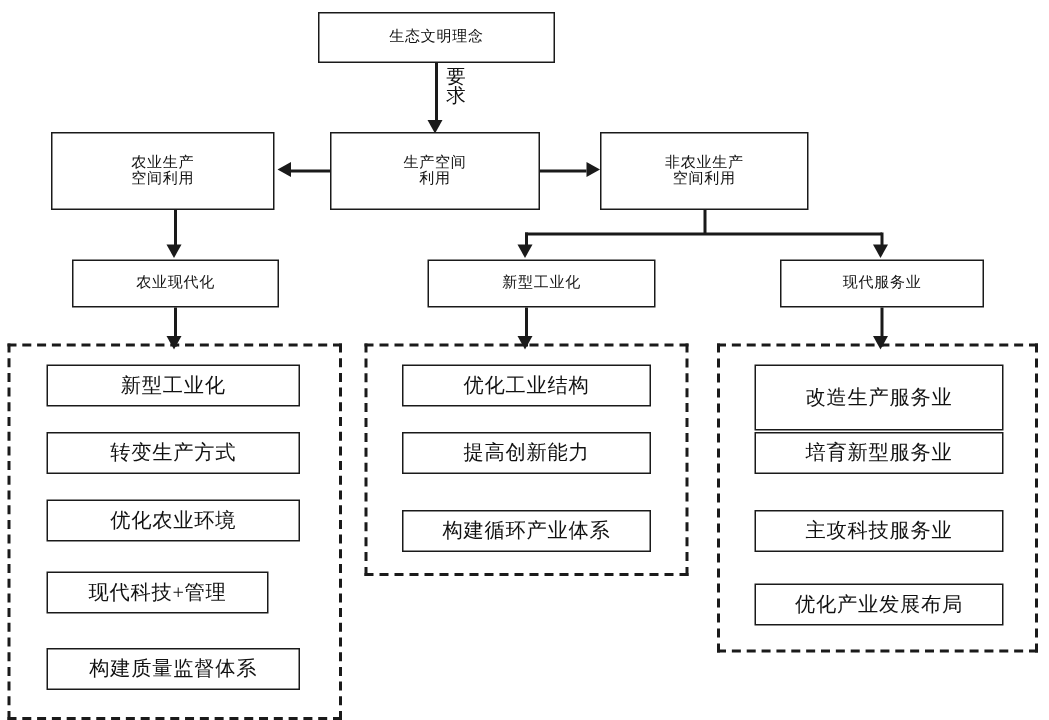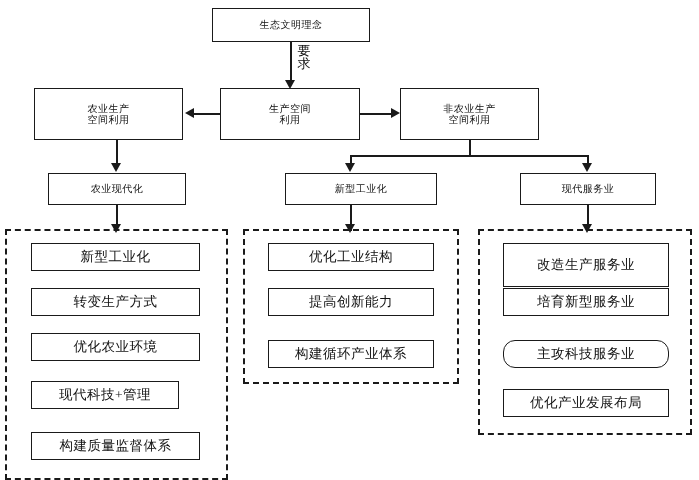--- a/index.html
+++ b/index.html
@@ -172,20 +172,20 @@
   <div class="item" style="left:268px;top:340px;width:166px;height:28px;">
     <span>构建循环产业体系</span>
   </div>
 
   <div class="item" style="left:503px;top:243px;width:166px;height:44px;">
     <span>改造生产服务业</span>
   </div>
   <div class="item" style="left:503px;top:288px;width:166px;height:28px;">
     <span>培育新型服务业</span>
   </div>
-  <div class="item" style="left:503px;top:340px;width:166px;height:28px;border-radius:12px;">
+  <div class="item" style="left:503px;top:340px;width:166px;height:28px;">
     <span>主攻科技服务业</span>
   </div>
   <div class="item" style="left:503px;top:389px;width:166px;height:28px;">
     <span>优化产业发展布局</span>
   </div>
 
 </div>
 
 </body></html>

